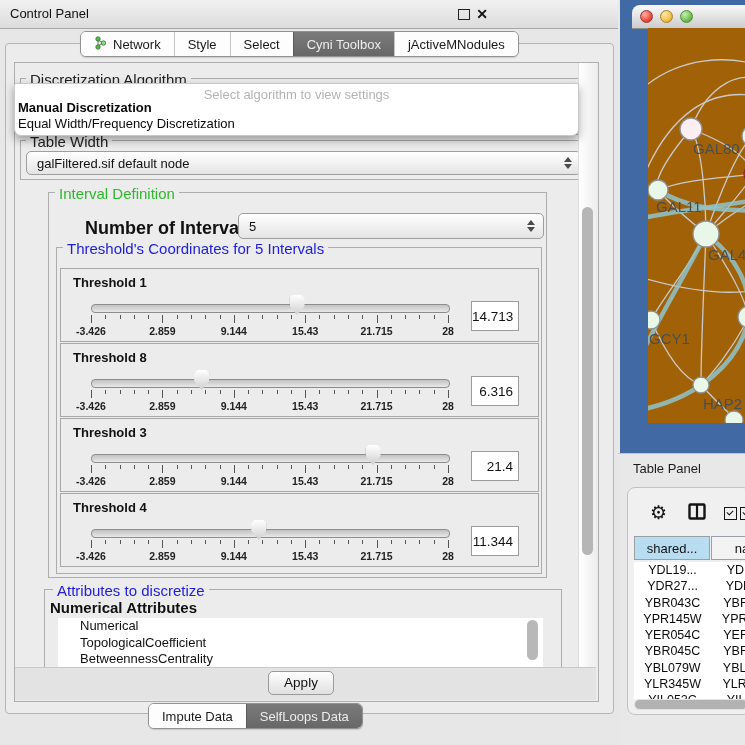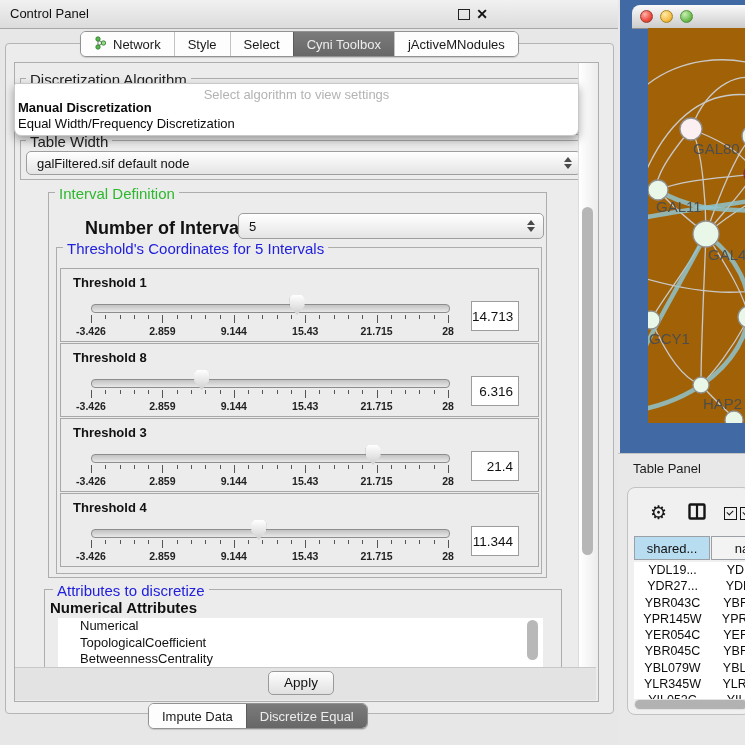--- a/index.html
+++ b/index.html
@@ -407,21 +407,21 @@
     <div class="hint">Select algorithm to view settings</div>
     <div class="item b" style="top:16px;">Manual Discretization</div>
     <div class="item" style="top:32px;">Equal Width/Frequency Discretization</div>
   </div>
 
   <div class="abs seg" id="bottom-tabs">
     <div class="seg-item">
         <span>Impute Data</span>
       </div>
     <div class="seg-item sel">
-        <span>Discretize Equal</span>
+        <span>SelfLoops Data</span>
       </div>
   </div>
 
   <div class="abs" id="right">
     <div class="abs" id="blue-frame"></div>
 
     <div class="abs" id="mac-titlebar">
       <div class="light" id="light-red"></div>
       <div class="light" id="light-yellow"></div>
       <div class="light" id="light-green"></div>

